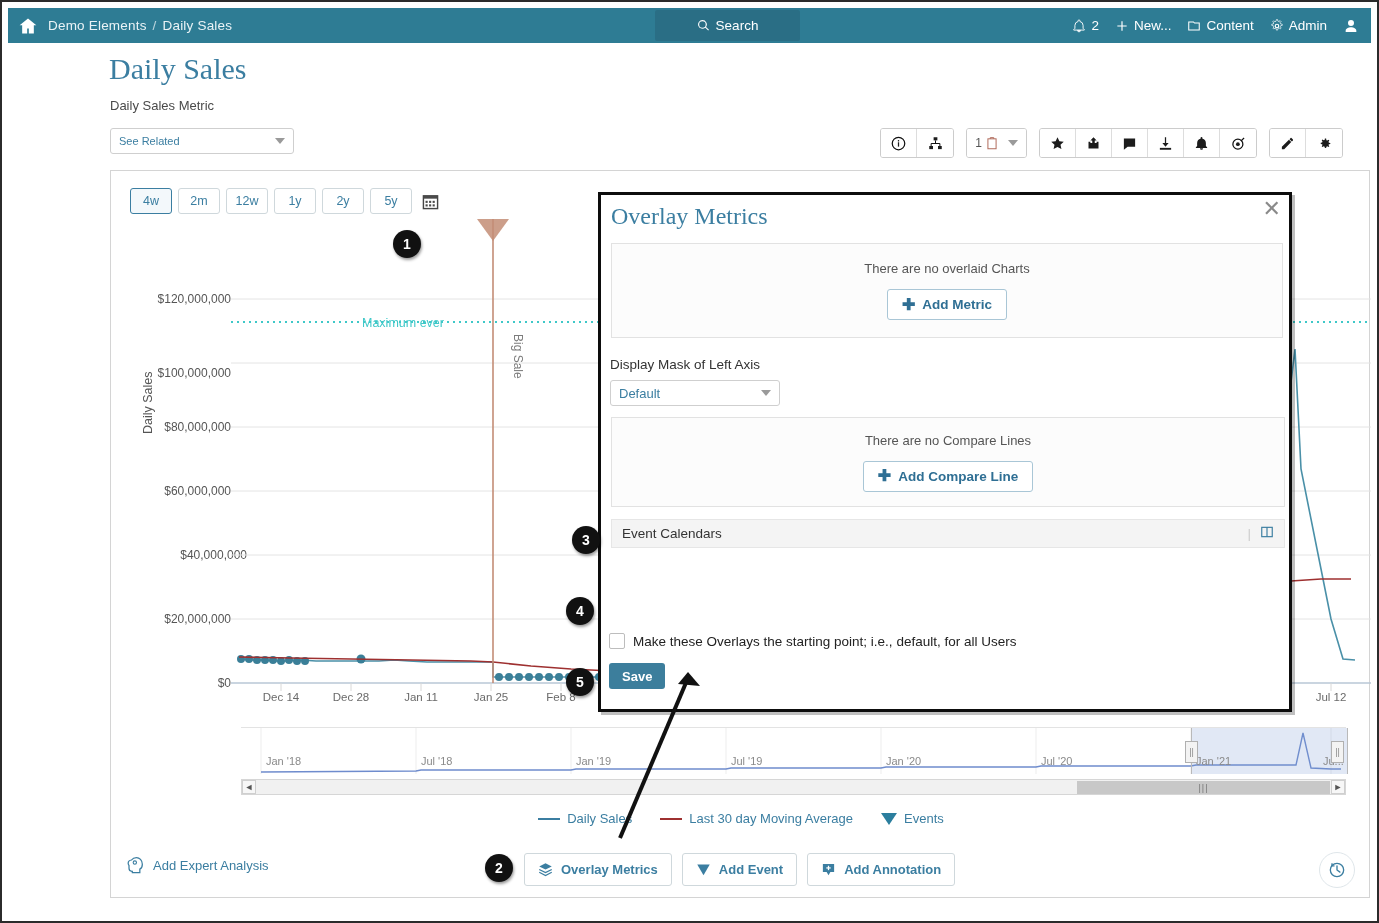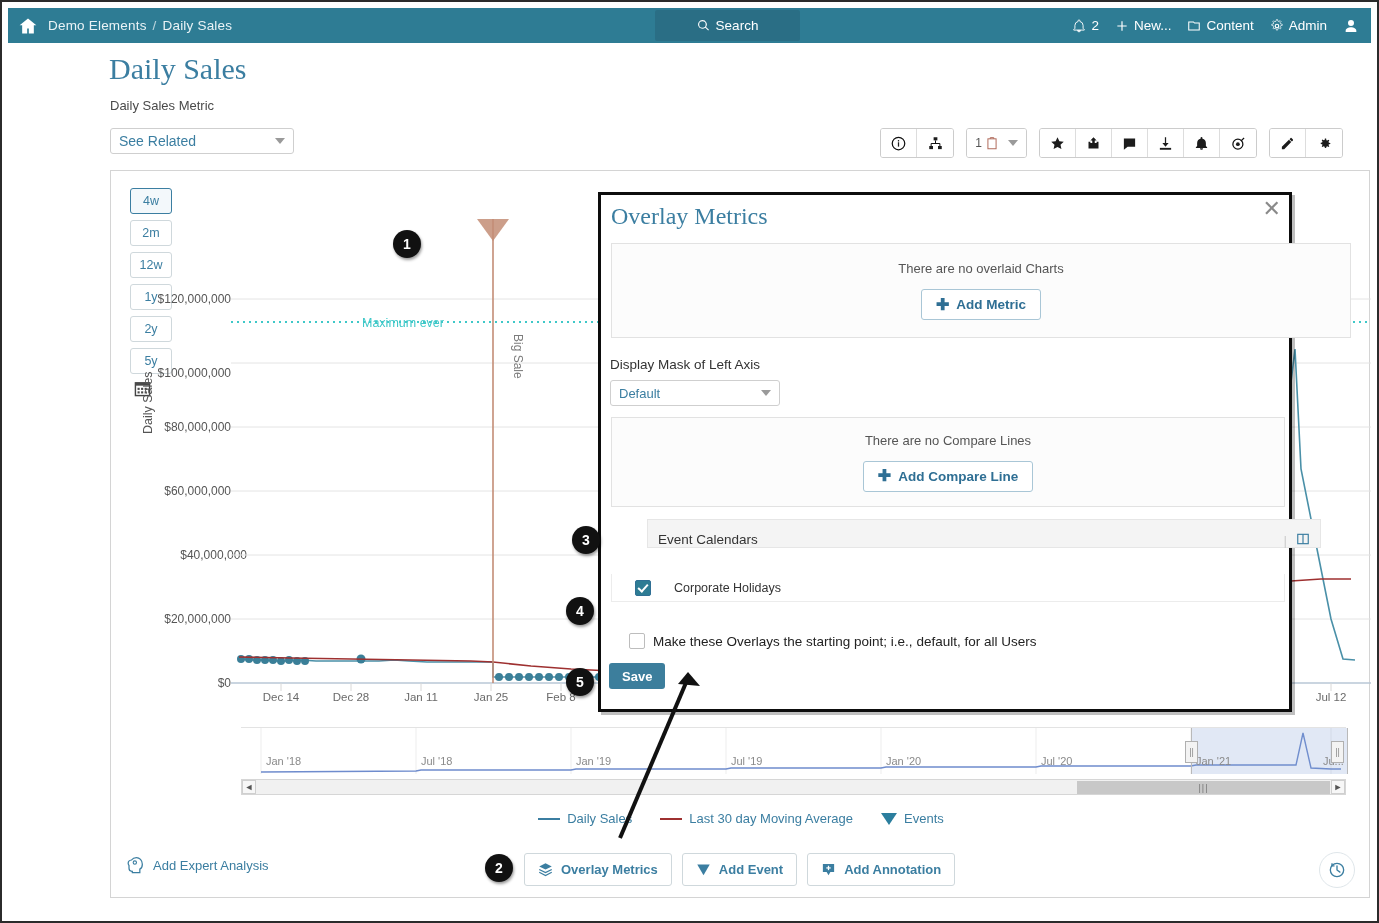--- a/index.html
+++ b/index.html
@@ -33,38 +33,38 @@
   .nav-item.user svg{width:16px;height:16px;}
 
   
   .page-title{position:absolute;left:109px;top:52px;font-family:"Liberation Serif",serif;
     font-size:30px;color:#3b7ea1;font-weight:400;}
   .page-sub{position:absolute;left:110px;top:98px;font-size:13px;color:#4a4a4a;}
   .see-related{
     position:absolute;left:110px;top:128px;width:184px;height:26px;
     border:1px solid #cfcfcf;border-radius:3px;background:#fff;
     display:flex;align-items:center;padding:0 8px;box-sizing:border-box;
-    font-size:14px;color:#3b7ea1;cursor:pointer;
+    font-size:11px;color:#3b7ea1;cursor:pointer;
   }
   .see-related .caret{margin-left:auto;border-left:5px solid transparent;border-right:5px solid transparent;
     border-top:6px solid #9a9a9a;}
 
   
   .toolbar{position:absolute;top:128px;right:36px;display:flex;align-items:center;gap:12px;}
   .btn-group{display:flex;border:1px solid #cccccc;border-radius:3px;overflow:hidden;background:#fff;height:28px;}
   .tb{width:36px;height:28px;display:flex;align-items:center;justify-content:center;background:#fff;
      border-right:1px solid #dddddd;cursor:pointer;box-sizing:border-box;}
   .tb:last-child{border-right:none;}
   .tb svg{width:15px;height:15px;fill:#1c1c1c;}
   .tb-wide{width:auto;padding:0 8px;gap:3px;font-size:12px;color:#555;}
 
   
   .chart-card{position:absolute;left:110px;top:170px;width:1260px;height:728px;
     border:1px solid #d4d4d4;background:#fff;box-sizing:border-box;}
-  .ranges{position:absolute;left:19px;top:17px;display:flex;align-items:flex-start;gap:6px;flex-direction:column;}
+  .ranges{position:absolute;left:19px;top:17px;display:flex;align-items:flex-end;gap:6px;}
   .range{min-width:28px;height:24px;padding:0 6px;border:1px solid #cfd8dc;border-radius:3px;
     font-size:12.5px;color:#3b7ea1;display:flex;align-items:center;justify-content:center;cursor:pointer;background:#fff;}
   .range.active{border-color:#3b7ea1;background:#f3f8fb;}
   .cal-icon{margin-left:4px;cursor:pointer;}
   .cal-icon svg{width:17px;height:17px;fill:#4a4a4a;}
 
   
   .plot{position:absolute;left:0;top:48px;width:1260px;height:500px;}
   .ylabel{position:absolute;left:30px;top:215px;transform:rotate(-90deg);transform-origin:left top;
     font-size:12.5px;color:#555;white-space:nowrap;}
@@ -108,34 +108,34 @@
   .panel-msg{font-size:13px;color:#555;}
   .panel-btn{height:29px;padding:0 14px;display:flex;align-items:center;gap:7px;border:1px solid #a9c6d6;border-radius:3px;
       background:#fff;color:#2f6f94;font-weight:bold;font-size:13.5px;cursor:pointer;}
   .panel-btn .plus{font-size:16px;line-height:1;}
   .fld-label{position:absolute;font-size:13.5px;color:#333;}
   .select-box{position:absolute;width:170px;height:26px;border:1px solid #cfcfcf;border-radius:3px;background:#fff;
       display:flex;align-items:center;padding:0 8px;box-sizing:border-box;font-size:13px;color:#3b7ea1;cursor:pointer;}
   .select-box .caret{margin-left:auto;border-left:5px solid transparent;border-right:5px solid transparent;border-top:6px solid #9a9a9a;}
 
   .ec-head{position:absolute;left:10px;top:324px;width:674px;height:29px;background:#f4f4f4;border:1px solid #e6e6e6;
-      box-sizing:border-box;display:flex;align-items:flex-start;padding:12px 10px;font-size:13.5px;color:#333;margin-left:36px;}
+      box-sizing:border-box;display:flex;align-items:center;padding:12px 10px;font-size:13.5px;color:#333;}
   .ec-cols{margin-left:auto;display:flex;align-items:center;gap:9px;color:#3b7ea1;}
   .ec-cols .divider{color:#ccc;}
   .ec-cols svg{width:14px;height:14px;fill:#3b7ea1;}
   .ec-thead{position:absolute;left:10px;top:353px;width:674px;height:26px;background:#f9f9f9;border:1px solid #ececec;border-top:none;
       box-sizing:border-box;display:flex;align-items:center;font-size:12.5px;color:#6a6a6a;}
   .ec-row{position:absolute;left:10px;top:379px;width:674px;height:28px;background:#fff;border:1px solid #ececec;border-top:none;
       box-sizing:border-box;display:flex;align-items:center;font-size:12.5px;color:#333;}
   .cell-chk{width:62px;display:flex;align-items:center;justify-content:center;}
   .chk{width:14px;height:14px;border:1px solid #2f6f94;background:#2e7c94;border-radius:2px;position:relative;cursor:pointer;}
   .chk:after{content:"";position:absolute;left:4px;top:1px;width:4px;height:8px;border:solid #fff;border-width:0 2px 2px 0;transform:rotate(42deg);}
   .chk.empty{background:#fff;border:1px solid #bdbdbd;}
   .chk.empty:after{display:none;}
-  .opt-row{position:absolute;left:8px;top:438px;display:flex;align-items:center;gap:8px;font-size:13.5px;color:#222;margin-left:20px;}
+  .opt-row{position:absolute;left:8px;top:438px;display:flex;align-items:center;gap:8px;font-size:13.5px;color:#222;}
   .save-btn{position:absolute;left:8px;top:468px;height:26px;padding:0 13px;background:#3c7e9c;color:#fff;font-size:13px;
       font-weight:bold;border:none;border-radius:3px;display:flex;align-items:center;cursor:pointer;}
 
   
   .badge{position:absolute;width:28px;height:28px;border-radius:50%;background:#111;color:#fff;font-size:14px;font-weight:bold;
       display:flex;align-items:center;justify-content:center;box-shadow:1px 2px 3px rgba(0,0,0,.4);z-index:40;}
 </style>
 </head>
 <body>
 
@@ -496,21 +496,21 @@
       <circle cx="12" cy="12" r="8"></circle>
       <path d="M12 7v5l3.5 2.5" stroke-linecap="round"></path>
       <path d="M6 4v3h3"></path>
     </svg>
 </div>
 
 <div class="modal">
   <div class="modal-title">Overlay Metrics</div>
   <div class="modal-close">✕</div>
 
-  <div class="panel" style="left:10px;top:48px;width:740px;height:95px;">
+  <div class="panel" style="left:10px;top:48px;width:672px;height:95px;">
     <div class="panel-msg">There are no overlaid Charts</div>
     <div class="panel-btn">
       <span class="plus">✚</span>
       <span>Add Metric</span>
     </div>
   </div>
 
   <div class="fld-label" style="left:9px;top:162px;">Display Mask of Left Axis</div>
   <div class="select-box" style="left:9px;top:185px;">
     <span>Default</span>
@@ -532,26 +532,20 @@
       <span>
         <svg viewBox="0 0 24 24">
             <rect x="3" y="4" width="18" height="16" fill="none" stroke="#3b7ea1" stroke-width="2"></rect>
             <line x1="12" y1="4" x2="12" y2="20" stroke="#3b7ea1" stroke-width="2"></line>
           </svg>
       </span>
     </span>
   </div>
 
 
-  <div class="ec-row">
-    <span class="cell-chk">
-      <span class="chk"></span>
-    </span>
-    <span>Corporate Holidays</span>
-  </div>
 
   <div class="opt-row">
     <span class="chk empty"></span>
     <span>Make these Overlays the starting point; i.e., default, for all Users</span>
   </div>
 
   <div class="save-btn">Save</div>
 </div>
 
 <svg width="1379" height="923" style="position:absolute;left:0;top:0;pointer-events:none;z-index:45;">

